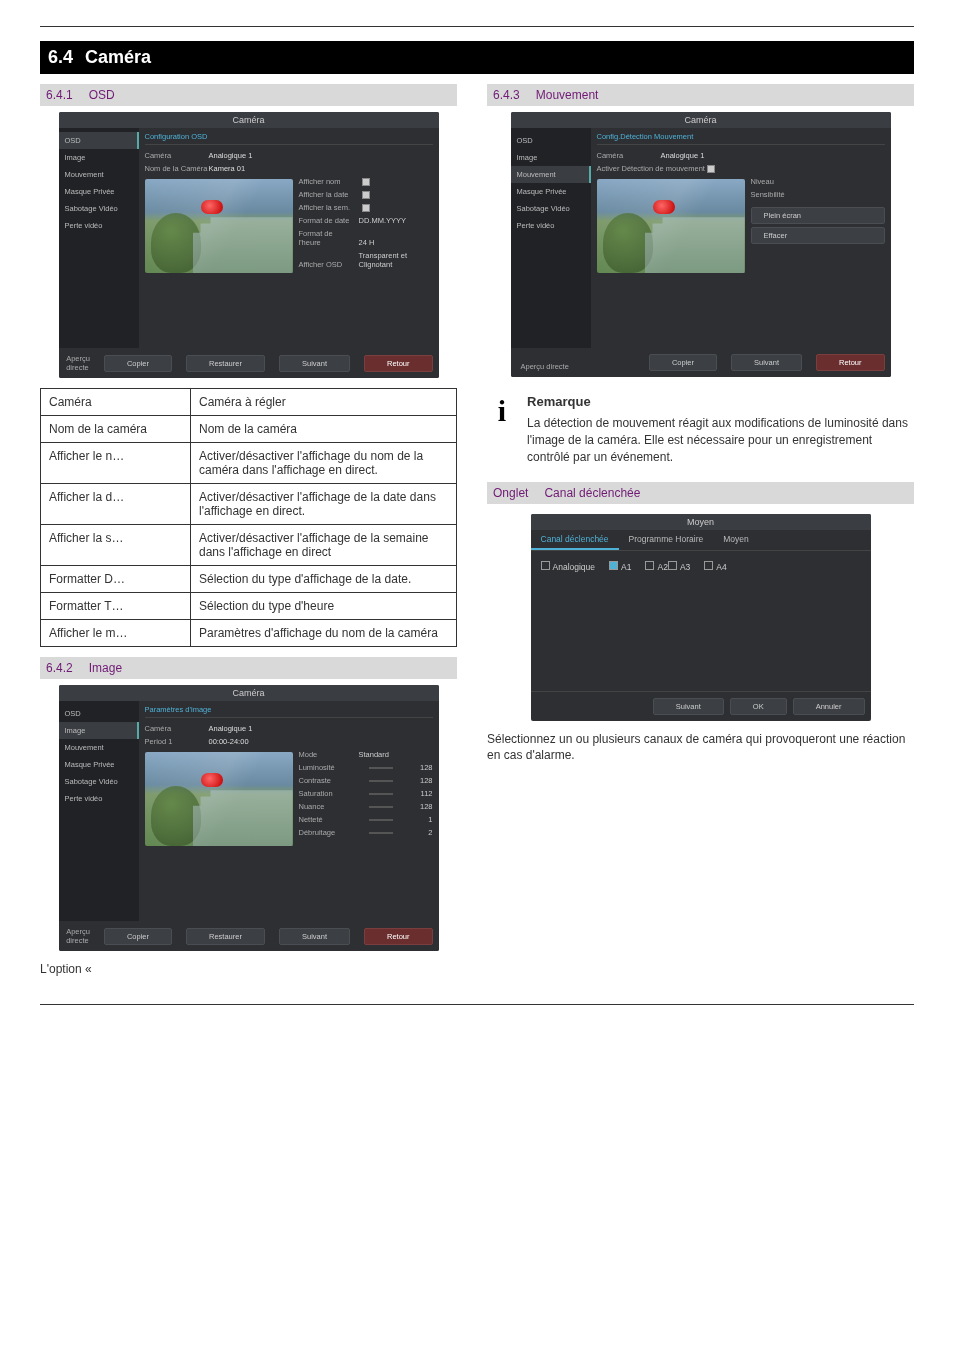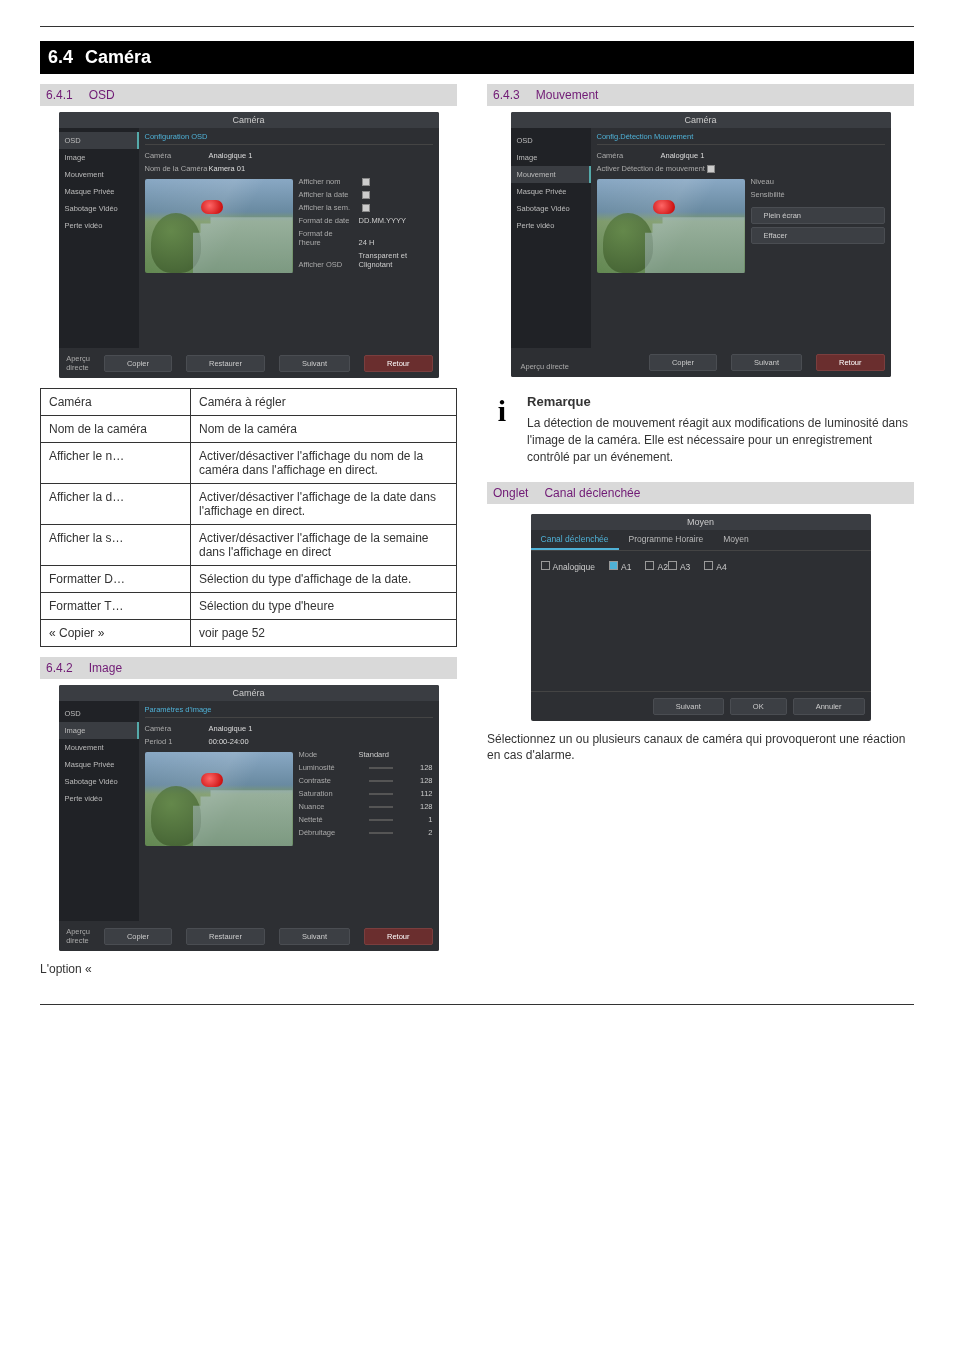--- a/index.html
+++ b/index.html
@@ -326,22 +326,22 @@
           </tr>
           <tr>
             <td>Formatter D…</td>
             <td>Sélection du type d'affichage de la date.</td>
           </tr>
           <tr>
             <td>Formatter T…</td>
             <td>Sélection du type d'heure</td>
           </tr>
           <tr>
-            <td>« Copier »</td>
-            <td>voir page 52</td>
+            <td>Afficher le m…</td>
+            <td>Paramètres d'affichage du nom de la caméra</td>
           </tr>
         </tbody>
     </table>
 
     <div class="sub-bar">
       <span>6.4.2</span>
       <span>Image</span>
     </div>
 
     <div class="ui-panel">

